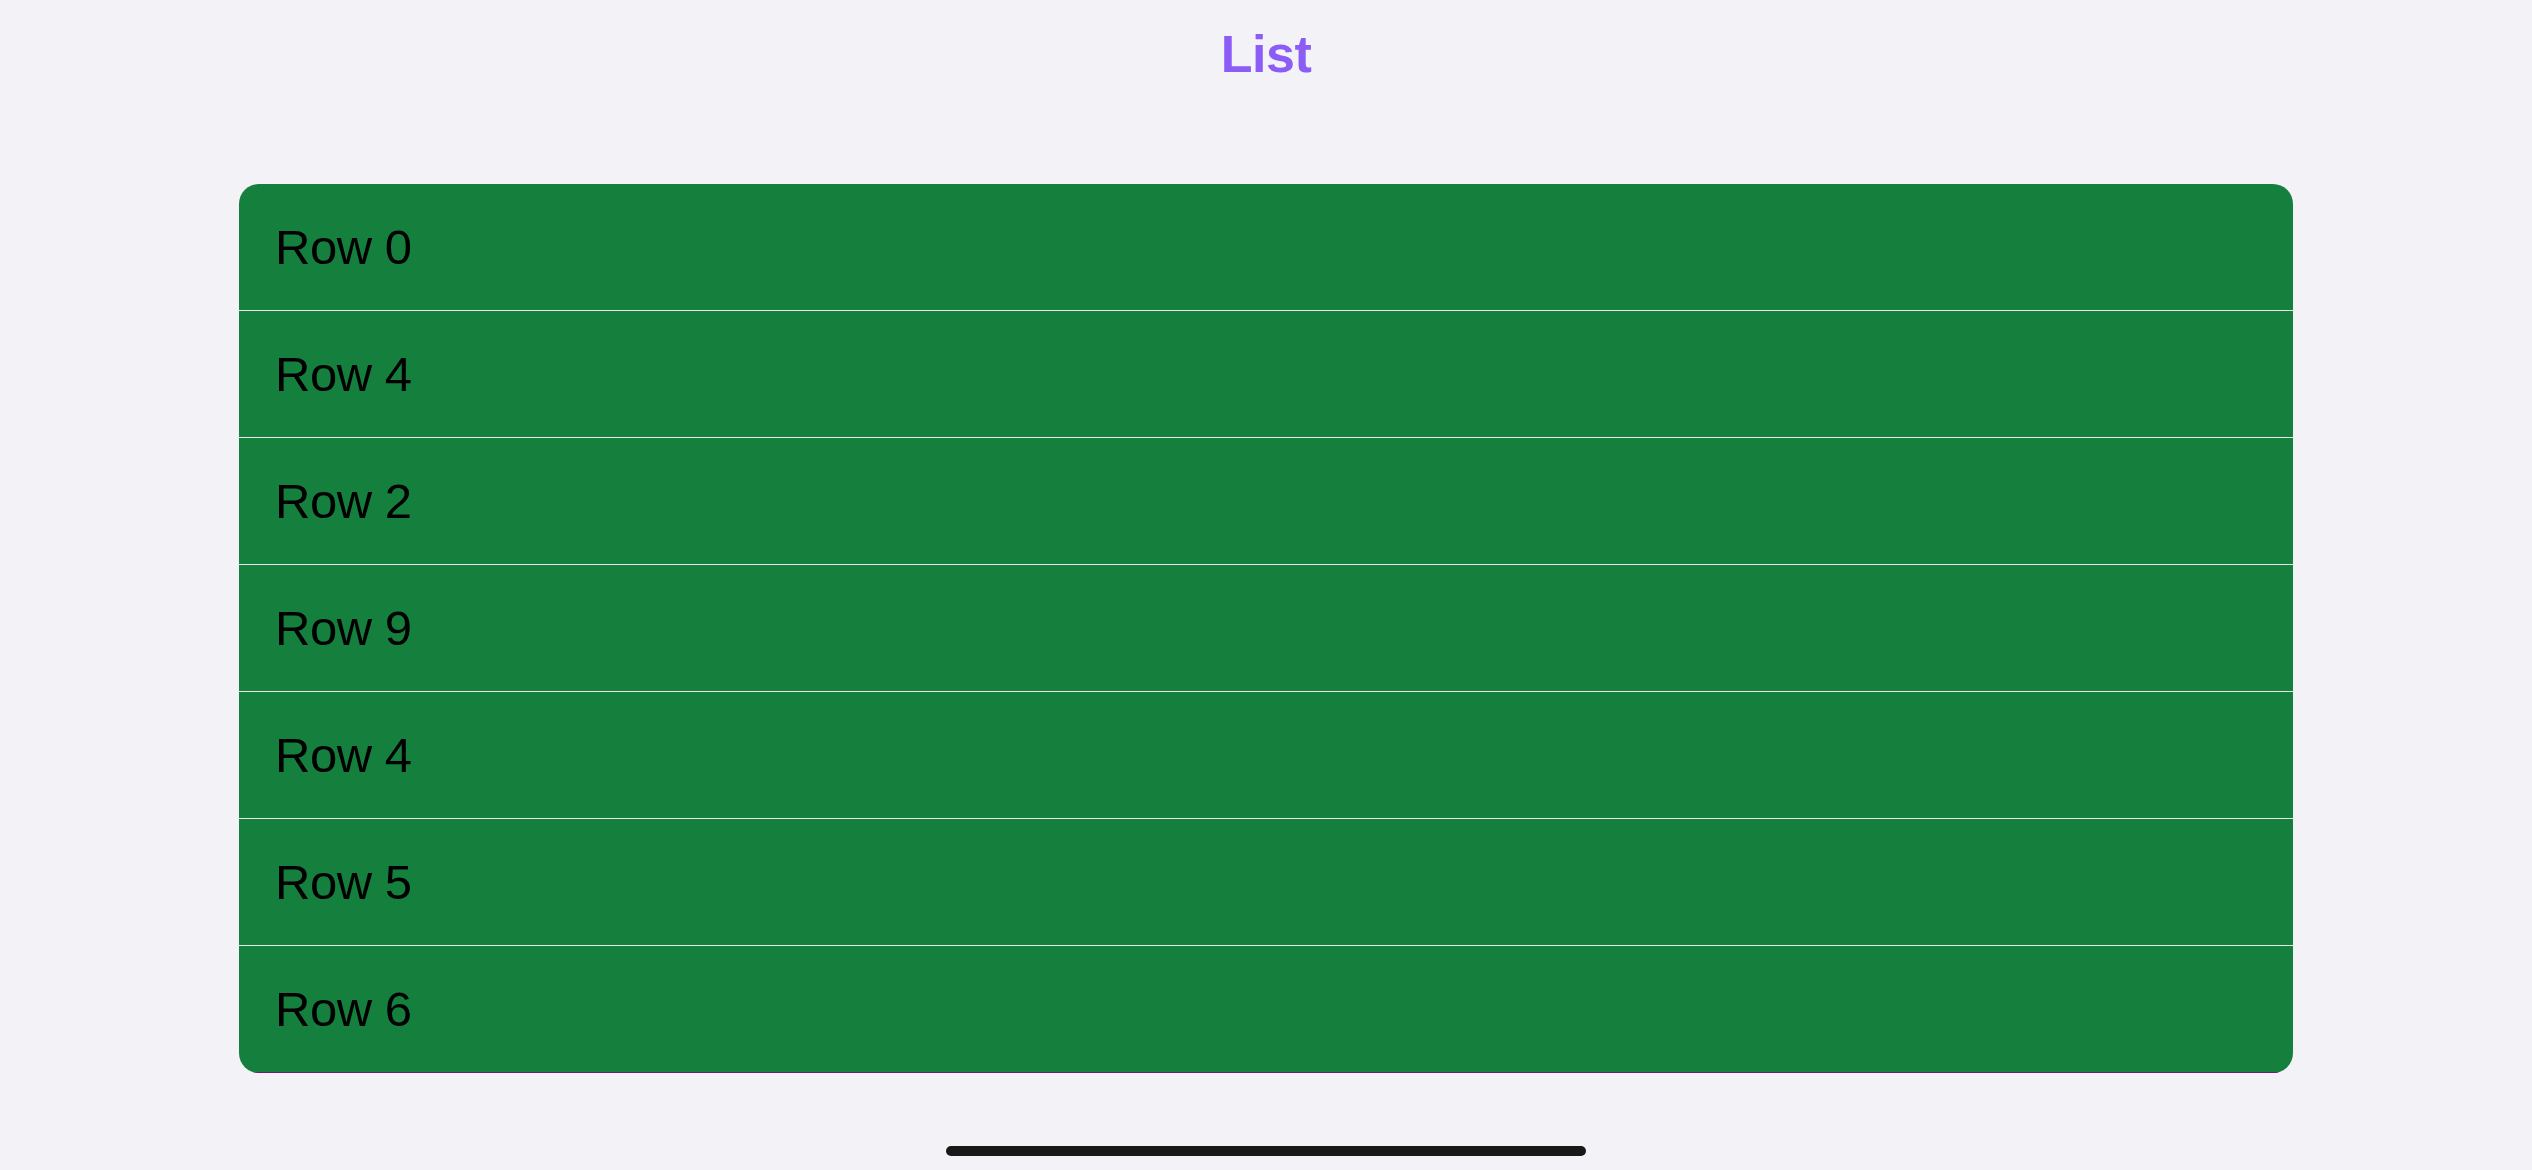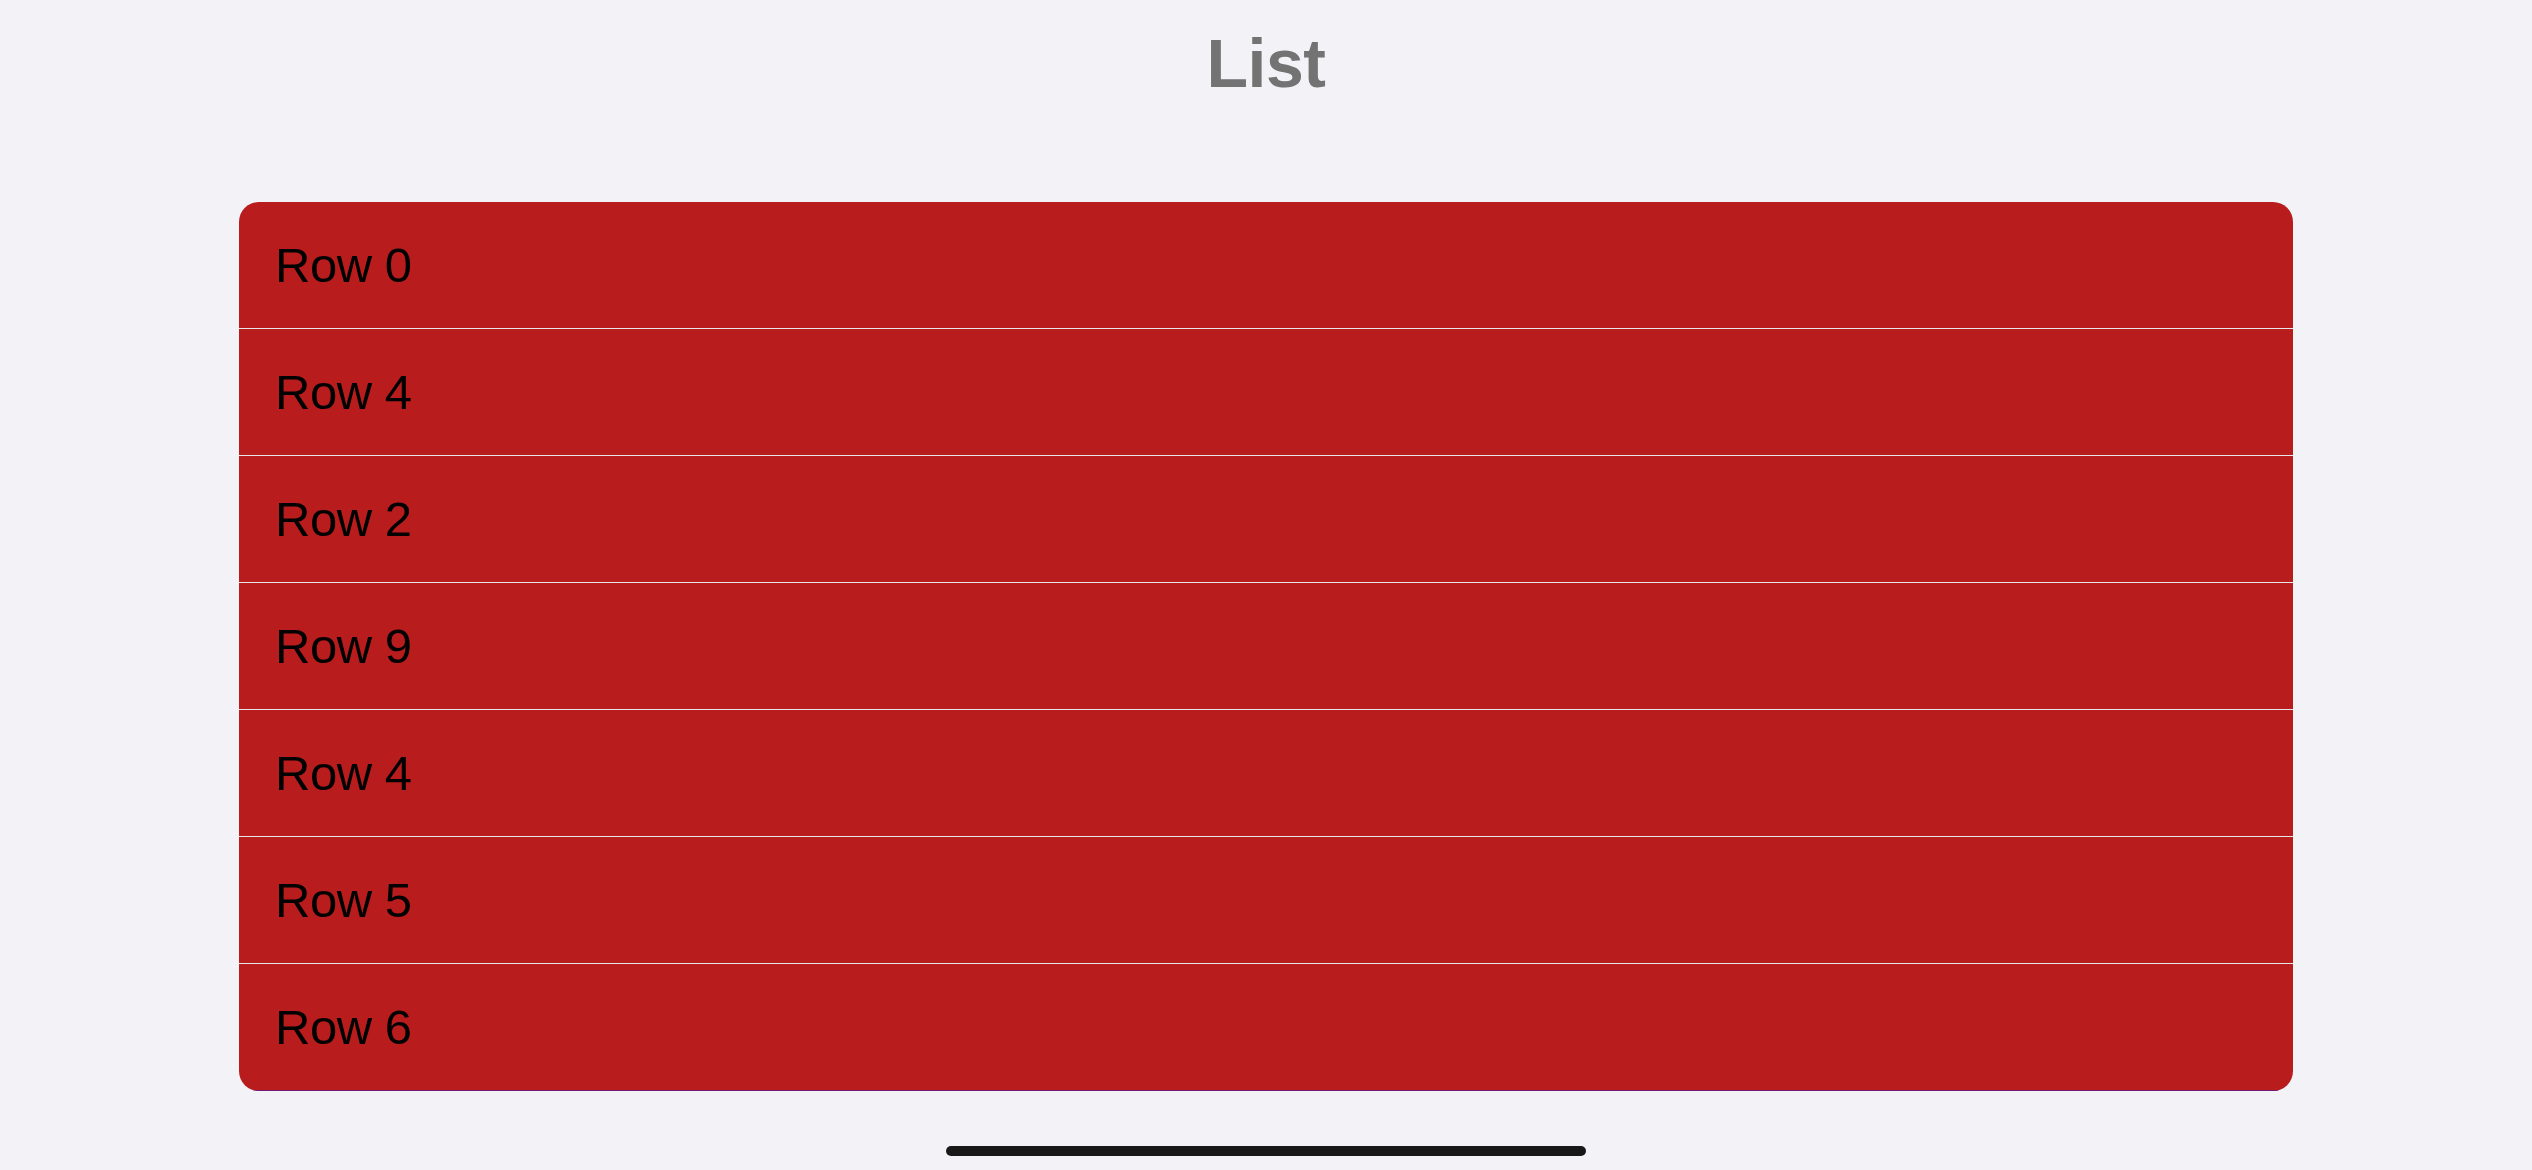--- a/index.html
+++ b/index.html
@@ -18,31 +18,31 @@
     }
 
     .header {
       width: 100%;
       padding-top: 24px;
       padding-bottom: 40px;
       text-align: center;
     }
 
     .header-title {
-      font-size: 68px;
+      font-size: 52px;
       font-weight: 600;
-      color: #737373;
+      color: #8b5cf6;
       letter-spacing: -0.5px;
       text-align: center;
     }
 
     .list-container {
       width: 2054px;
       margin: 60px auto 0 auto;
-      background-color: #b91c1c;
+      background-color: #15803d;
       border-radius: 20px;
       overflow: hidden;
     }
 
     .list-row {
       display: flex;
       align-items: center;
       height: 127px;
       padding-left: 36px;
       border-bottom: 1px solid #e5e5ea;

